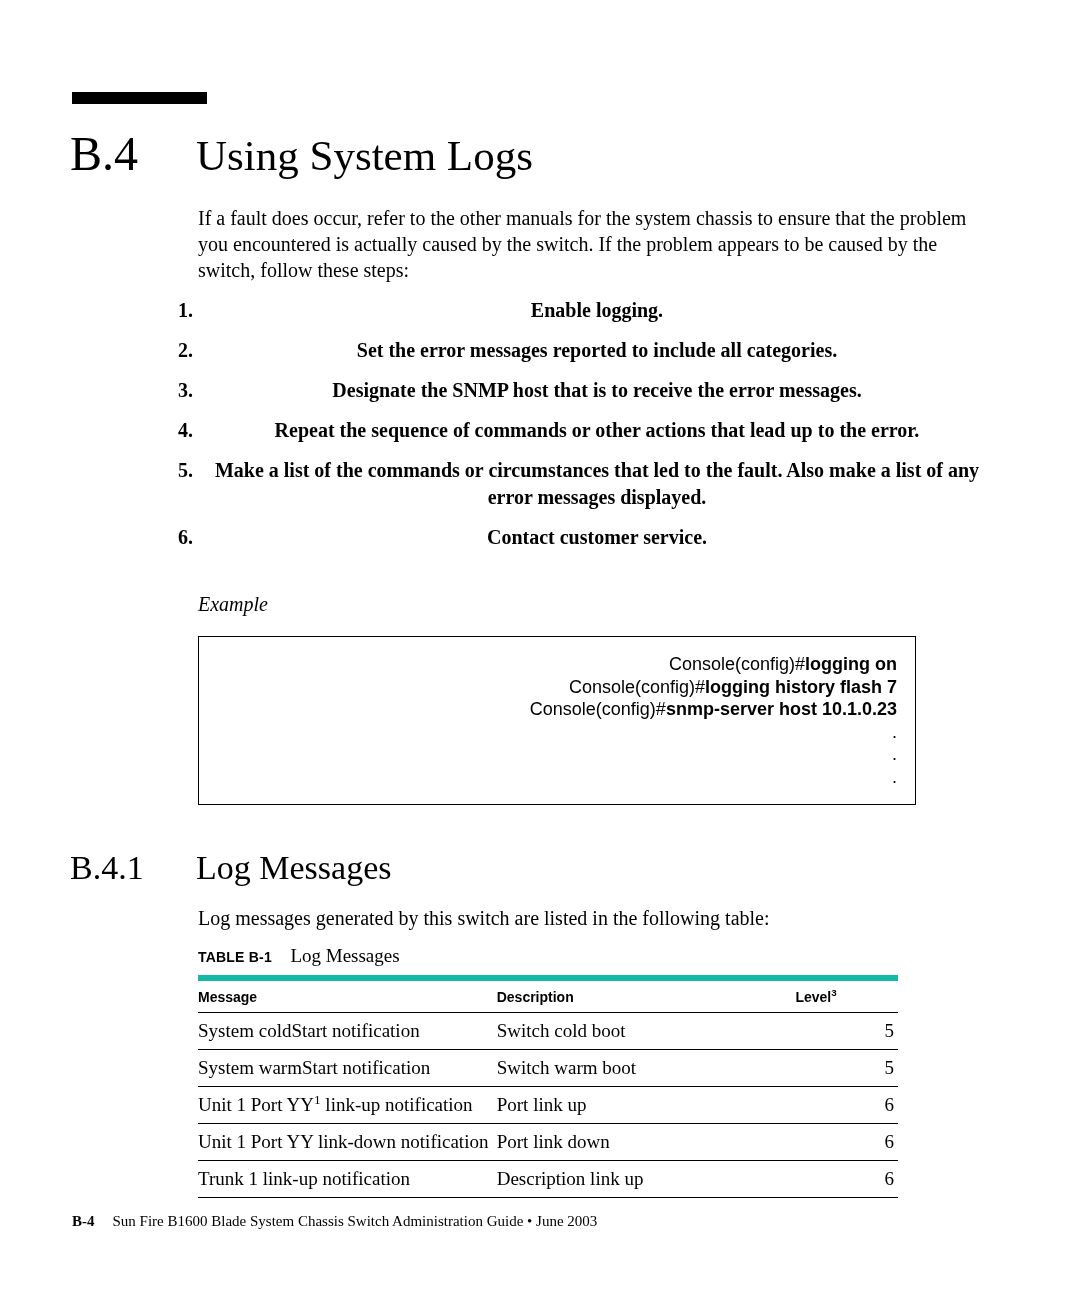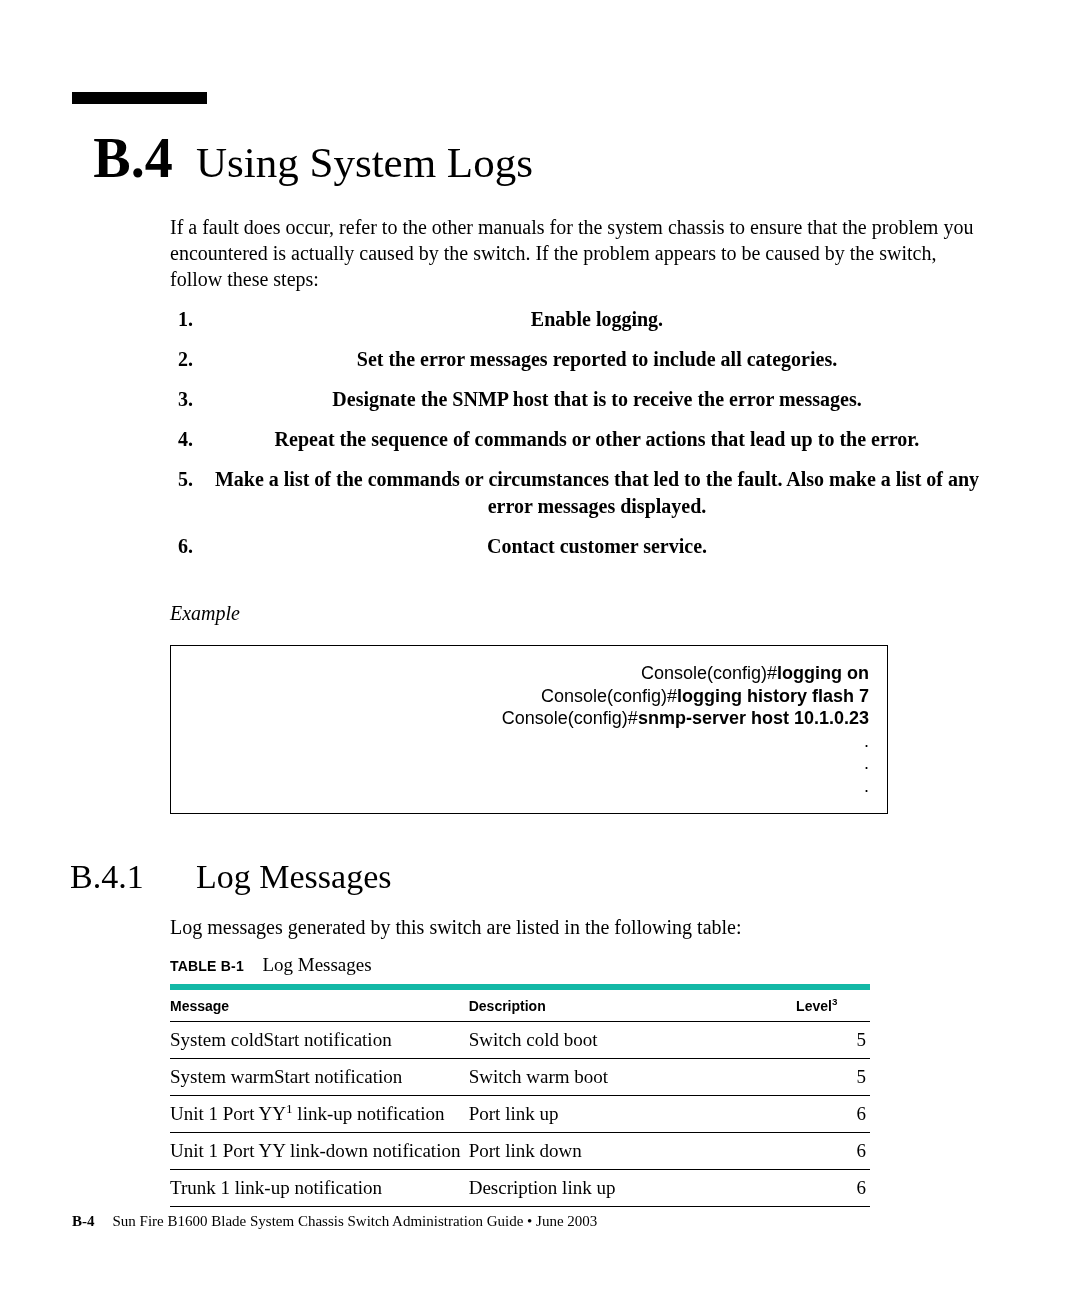--- a/index.html
+++ b/index.html
@@ -19,26 +19,26 @@
 }
 .section-bar {
   position: absolute;
   left: 72px;
   top: 92px;
   width: 135px;
   height: 12px;
   background: #000;
 }
 .h1 { margin: 36px 0 24px 0; display: flex; align-items: baseline; }
-.h1 .num { font-size: 56px; font-weight: 700; width: 126px; flex: 0 0 auto; margin-left:-18px;text-align:center; }
+.h1 .num { font-size: 48px; font-weight: 400; width: 126px; flex: 0 0 auto; margin-left:-18px; }
 .h1 .title { font-size: 43px; font-weight: 400; }
 .h2 { margin: 44px 0 18px 0; display: flex; align-items: baseline; }
 .h2 .num { font-size: 34px; font-weight: 400; width: 126px; flex: 0 0 auto; margin-left:-18px; }
 .h2 .title { font-size: 34px; font-weight: 400; }
-.body-indent { margin-left: 82px; }
+.body-indent { margin-left: 110px; }
 .para { font-size: 20px; line-height: 1.3; margin: 0 0 14px 0; }
 .steps { margin: 0 0 8px 0; padding: 0; list-style: none; counter-reset: step; }
 .steps li {
   font-size: 20px; line-height: 1.35; margin: 0 0 13px 0;
   font-weight: bold;
   font-family: "Palatino Linotype", Palatino, Georgia, serif;
   position: relative; padding-left: 24px;
   counter-increment: step;
 }
 .steps li::before {
@@ -77,21 +77,21 @@
 .tbl {
   width: 700px;
   border-collapse: collapse;
 }
 .tbl thead tr th {
   font-family: Helvetica, Arial, sans-serif;
   font-size: 14px; font-weight: bold; text-align: left;
   border-top: 6px solid #14b8a6; border-bottom: 1px solid #000;
   padding: 8px 4px 7px 0;
 }
-.tbl thead tr th:last-child { text-align: center; }
+.tbl thead tr th:last-child { text-align: left; }
 .tbl tbody td {
   font-family: "Palatino Linotype", Palatino, Georgia, serif;
   font-size: 19px;
   border-bottom: 1px solid #000;
   padding: 7px 4px 7px 0;
 }
 .tbl tbody td:last-child { text-align: right; }
 sup { font-size: .7em; line-height: 0; }
 .footer {
   position: absolute;

